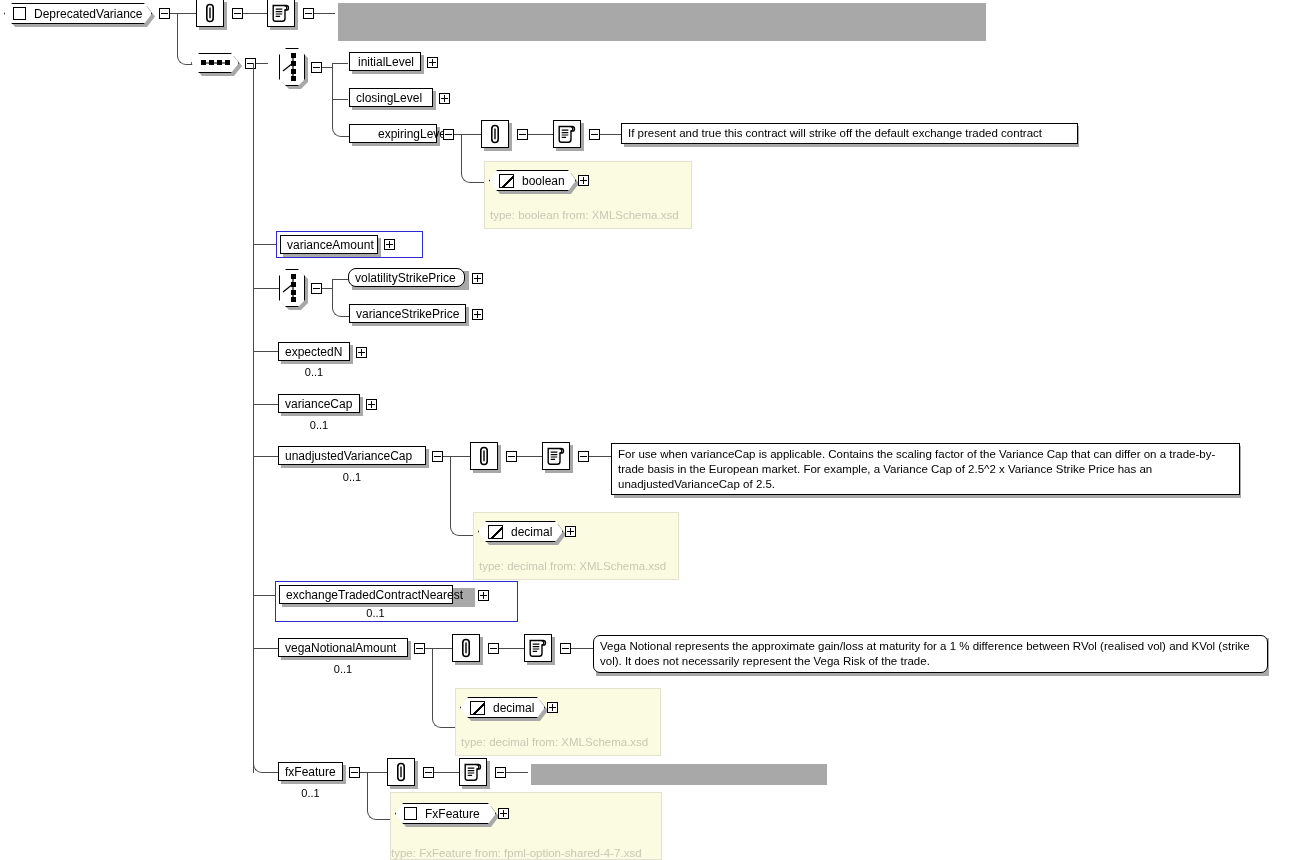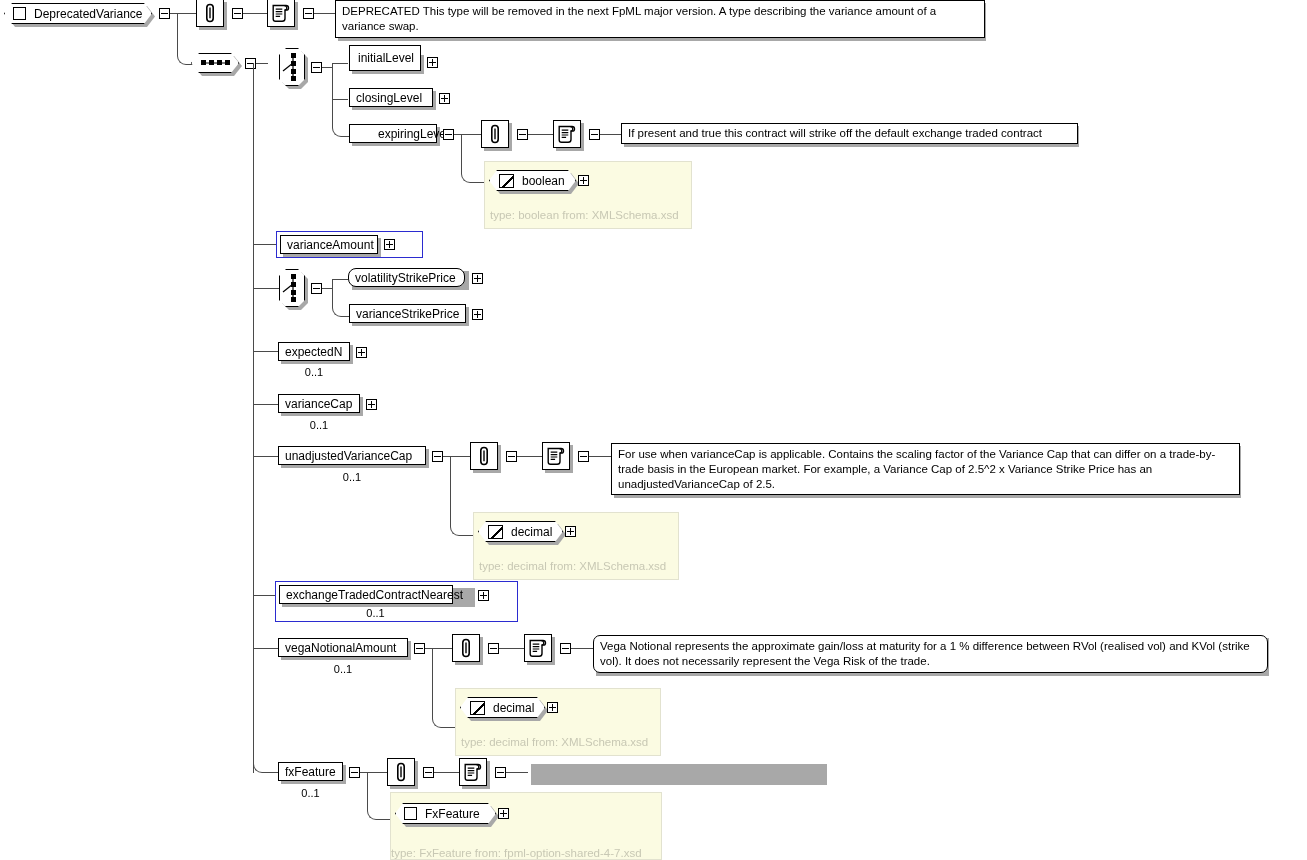--- a/index.html
+++ b/index.html
@@ -239,21 +239,20 @@
     <svg width="26" height="26" viewBox="0 0 26 26">
       <path d="M5.5 5.5h12.5c1.5 0 2.5 1 2.5 2.4 0 1.3-1 2.2-2.3 2.2h-1.2v8.4c0 1.6-1.2 2.8-2.8 2.8H7.5c-1.3 0-2.3-1-2.3-2.3V5.5z" fill="#fff" stroke="#000" stroke-width="1.4"></path>
       <path d="M7.7 9.2h6.6M7.7 11.6h6.6M7.7 14h6.6M7.7 16.4h4.4" stroke="#000" stroke-width="1.2"></path>
       <path d="M16.4 5.6c1.5.3 2.4 1.1 2.4 2.3 0 1.2-.9 2-2.2 2.1" fill="none" stroke="#000" stroke-width="1.2"></path>
     </svg>
   </div>
   <div class="tog" style="left:303px; top:8px;"></div>
   <div class="line hline" style="left:314px; top:13px; width:21px;"></div>
 
   <div class="shadow" style="left:338px; top:3px; width:648px; height:38px;"></div>
-  <div class="docbox" style="left:335px; top:0px; width:650px; height:38px;">DEPRECATED This type will be removed in the next FpML major version. A type describing the variance amount of a variance swap.</div>
 
   <div class="octsh" style="left:194px; top:56px; width:48px; height:20px;"></div>
   <div class="seq" style="left:191px; top:53px; width:48px; height:20px;">
     <svg width="46" height="18" viewBox="0 0 46 18">
       <line x1="9" y1="9" x2="37" y2="9" stroke="#000" stroke-width="1.2"></line>
       <rect x="9" y="6" width="5" height="5" fill="#000"></rect>
       <rect x="17" y="6" width="5" height="5" fill="#000"></rect>
       <rect x="25" y="6" width="5" height="5" fill="#000"></rect>
       <rect x="33" y="6" width="5" height="5" fill="#000"></rect>
     </svg>
@@ -276,21 +275,21 @@
   </div>
   <div class="tog" style="left:311px; top:62px;"></div>
 
   <div class="line hline" style="left:322px; top:67px; width:10px;"></div>
   <div class="line vline" style="left:332px; top:63px; height:56px;"></div>
   <div class="line hline" style="left:332px; top:63px; width:16px;"></div>
   <div class="line hline" style="left:332px; top:99px; width:16px;"></div>
   <div class="elbow" style="left:332px; top:119px; width:16px; height:17px;"></div>
 
   <div class="shadow" style="left:352px; top:55px; width:72px; height:19px;"></div>
-  <div class="elbox" style="left:349px; top:45px; width:72px; height:26px;padding-left:8px;">initialLevel</div>
+  <div class="elbox" style="left:349px; top:52px; width:72px; height:19px;padding-left:8px;">initialLevel</div>
   <div class="tog plus" style="left:427px; top:57px;"></div>
 
   <div class="shadow" style="left:352px; top:91px; width:84px; height:19px;"></div>
   <div class="elbox" style="left:349px; top:88px; width:84px; height:19px;">closingLevel</div>
   <div class="tog plus" style="left:439px; top:93px;"></div>
 
   <div class="shadow" style="left:352px; top:127px; width:88px; height:19px;"></div>
   <div class="elbox" style="left:349px; top:124px; width:88px; height:19px;padding-left:28px;">expiringLevel</div>
   <div class="tog" style="left:443px; top:129px;"></div>
 

